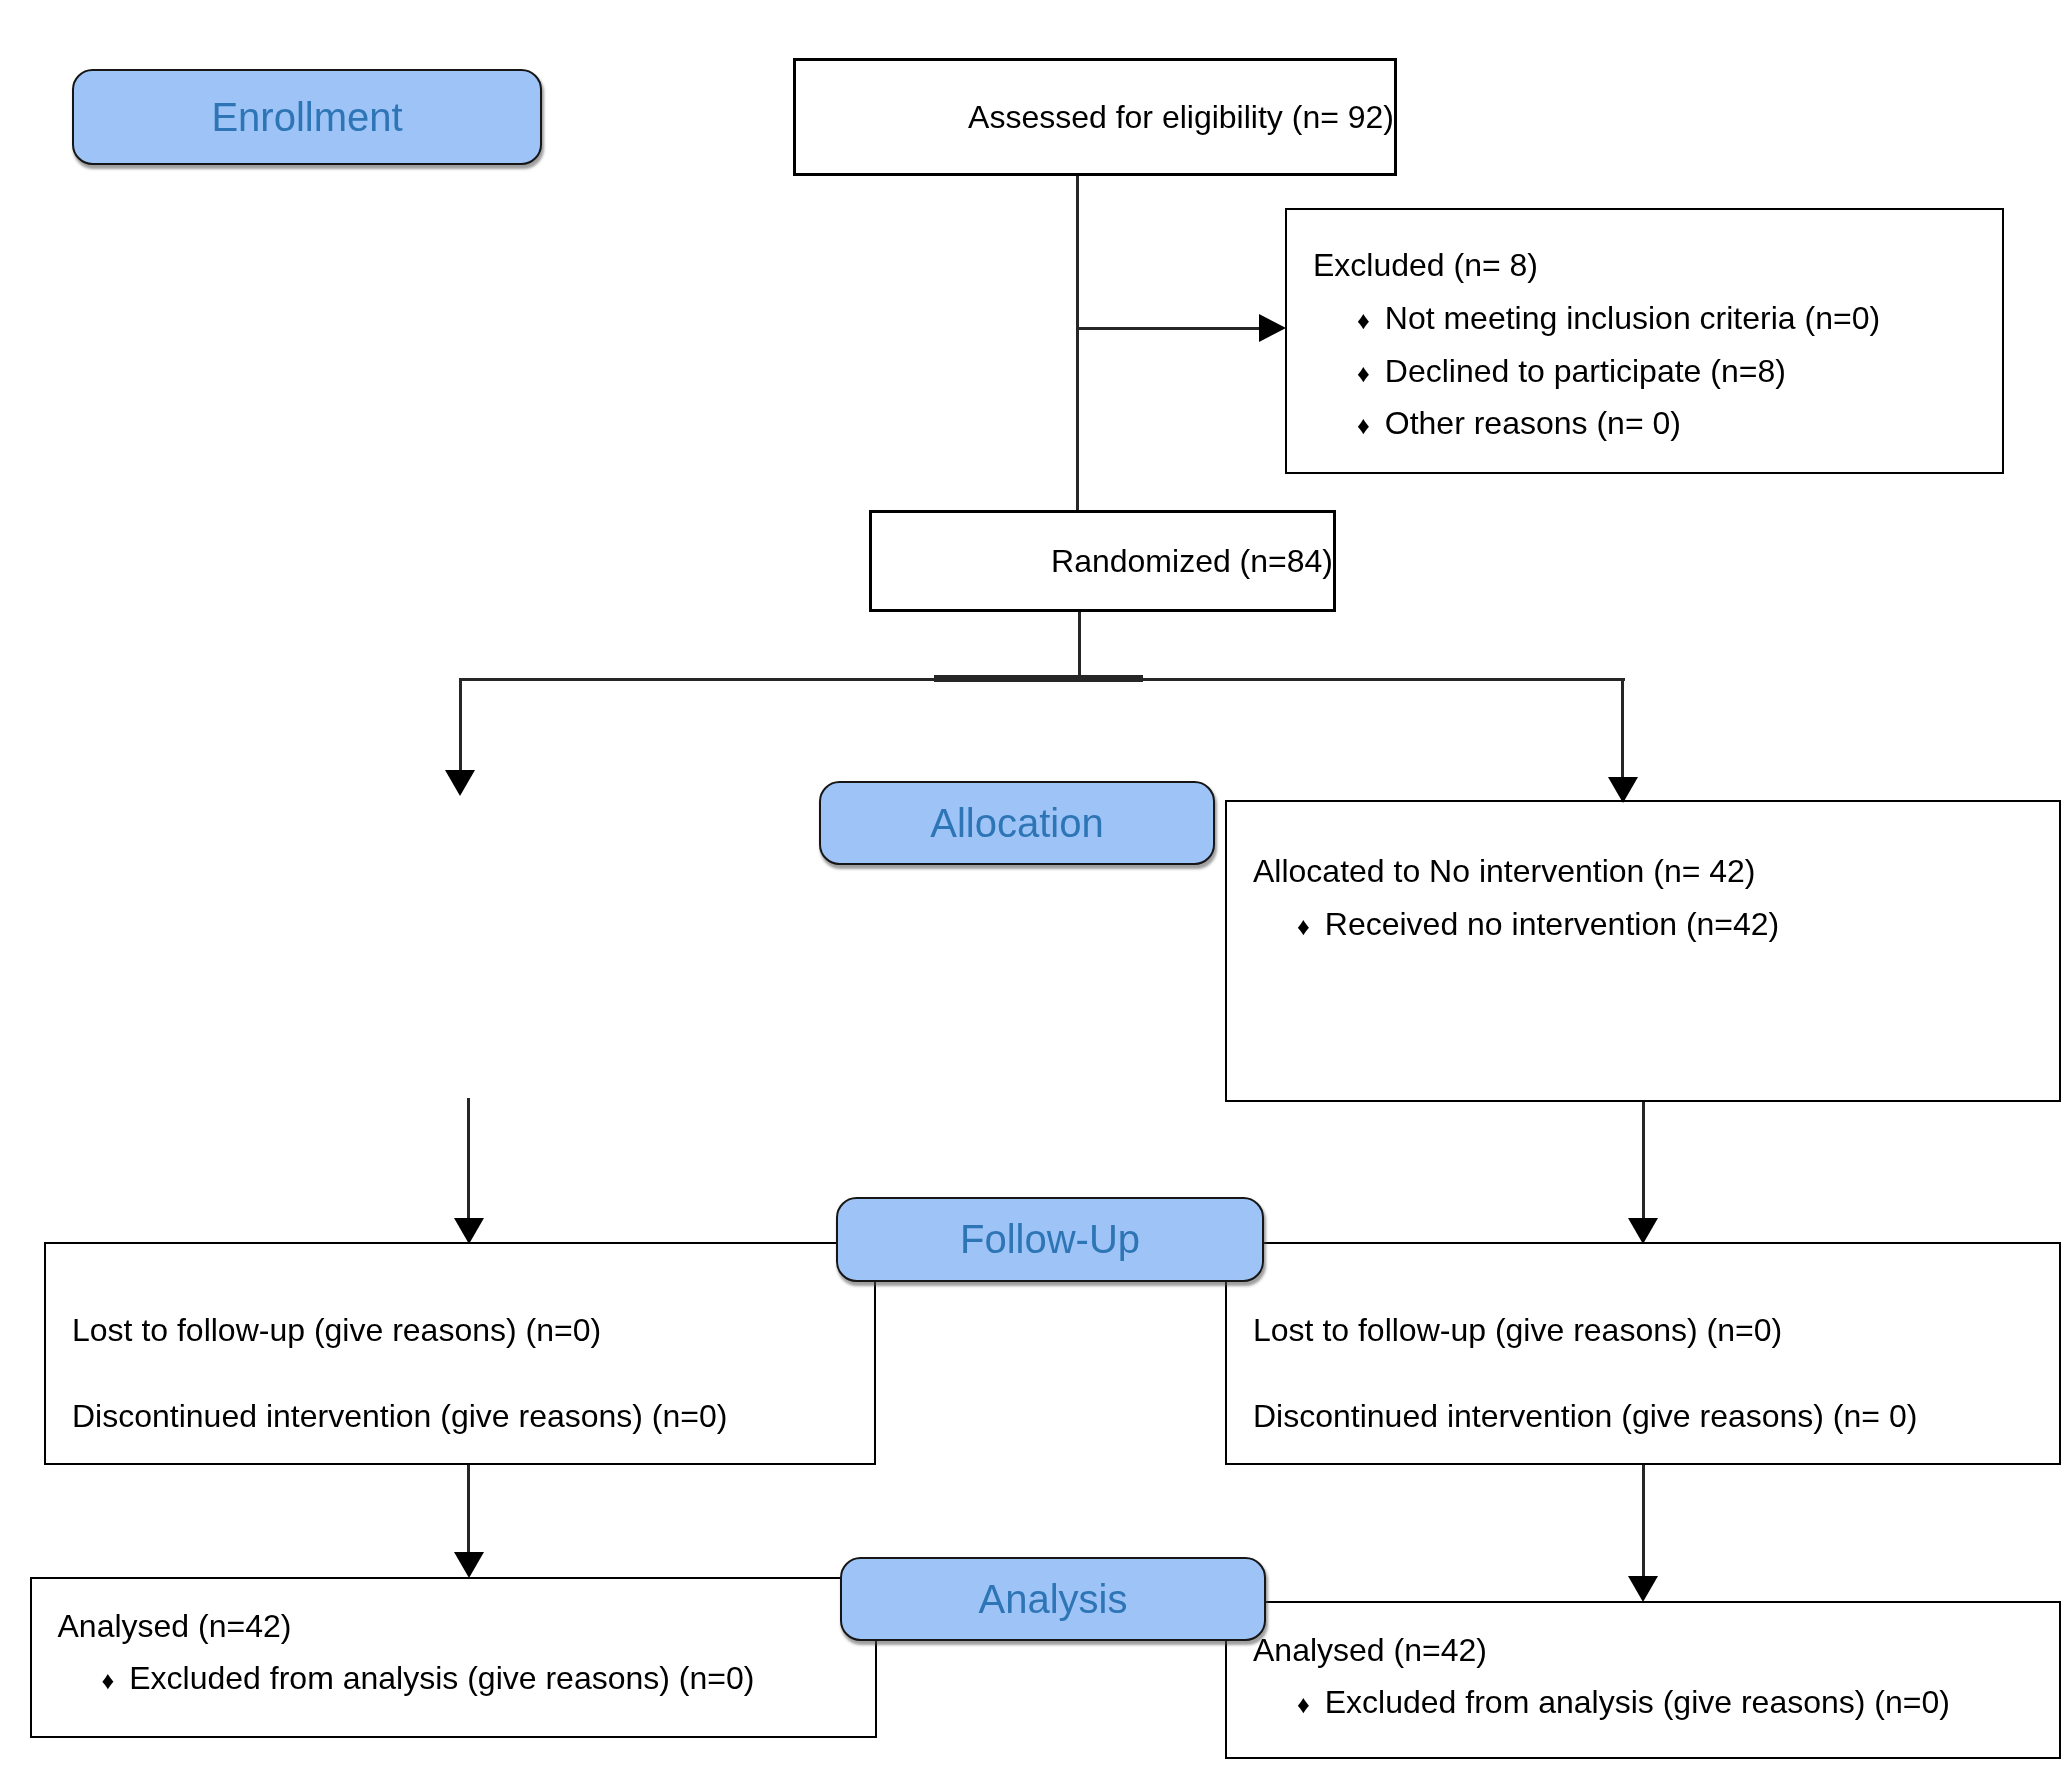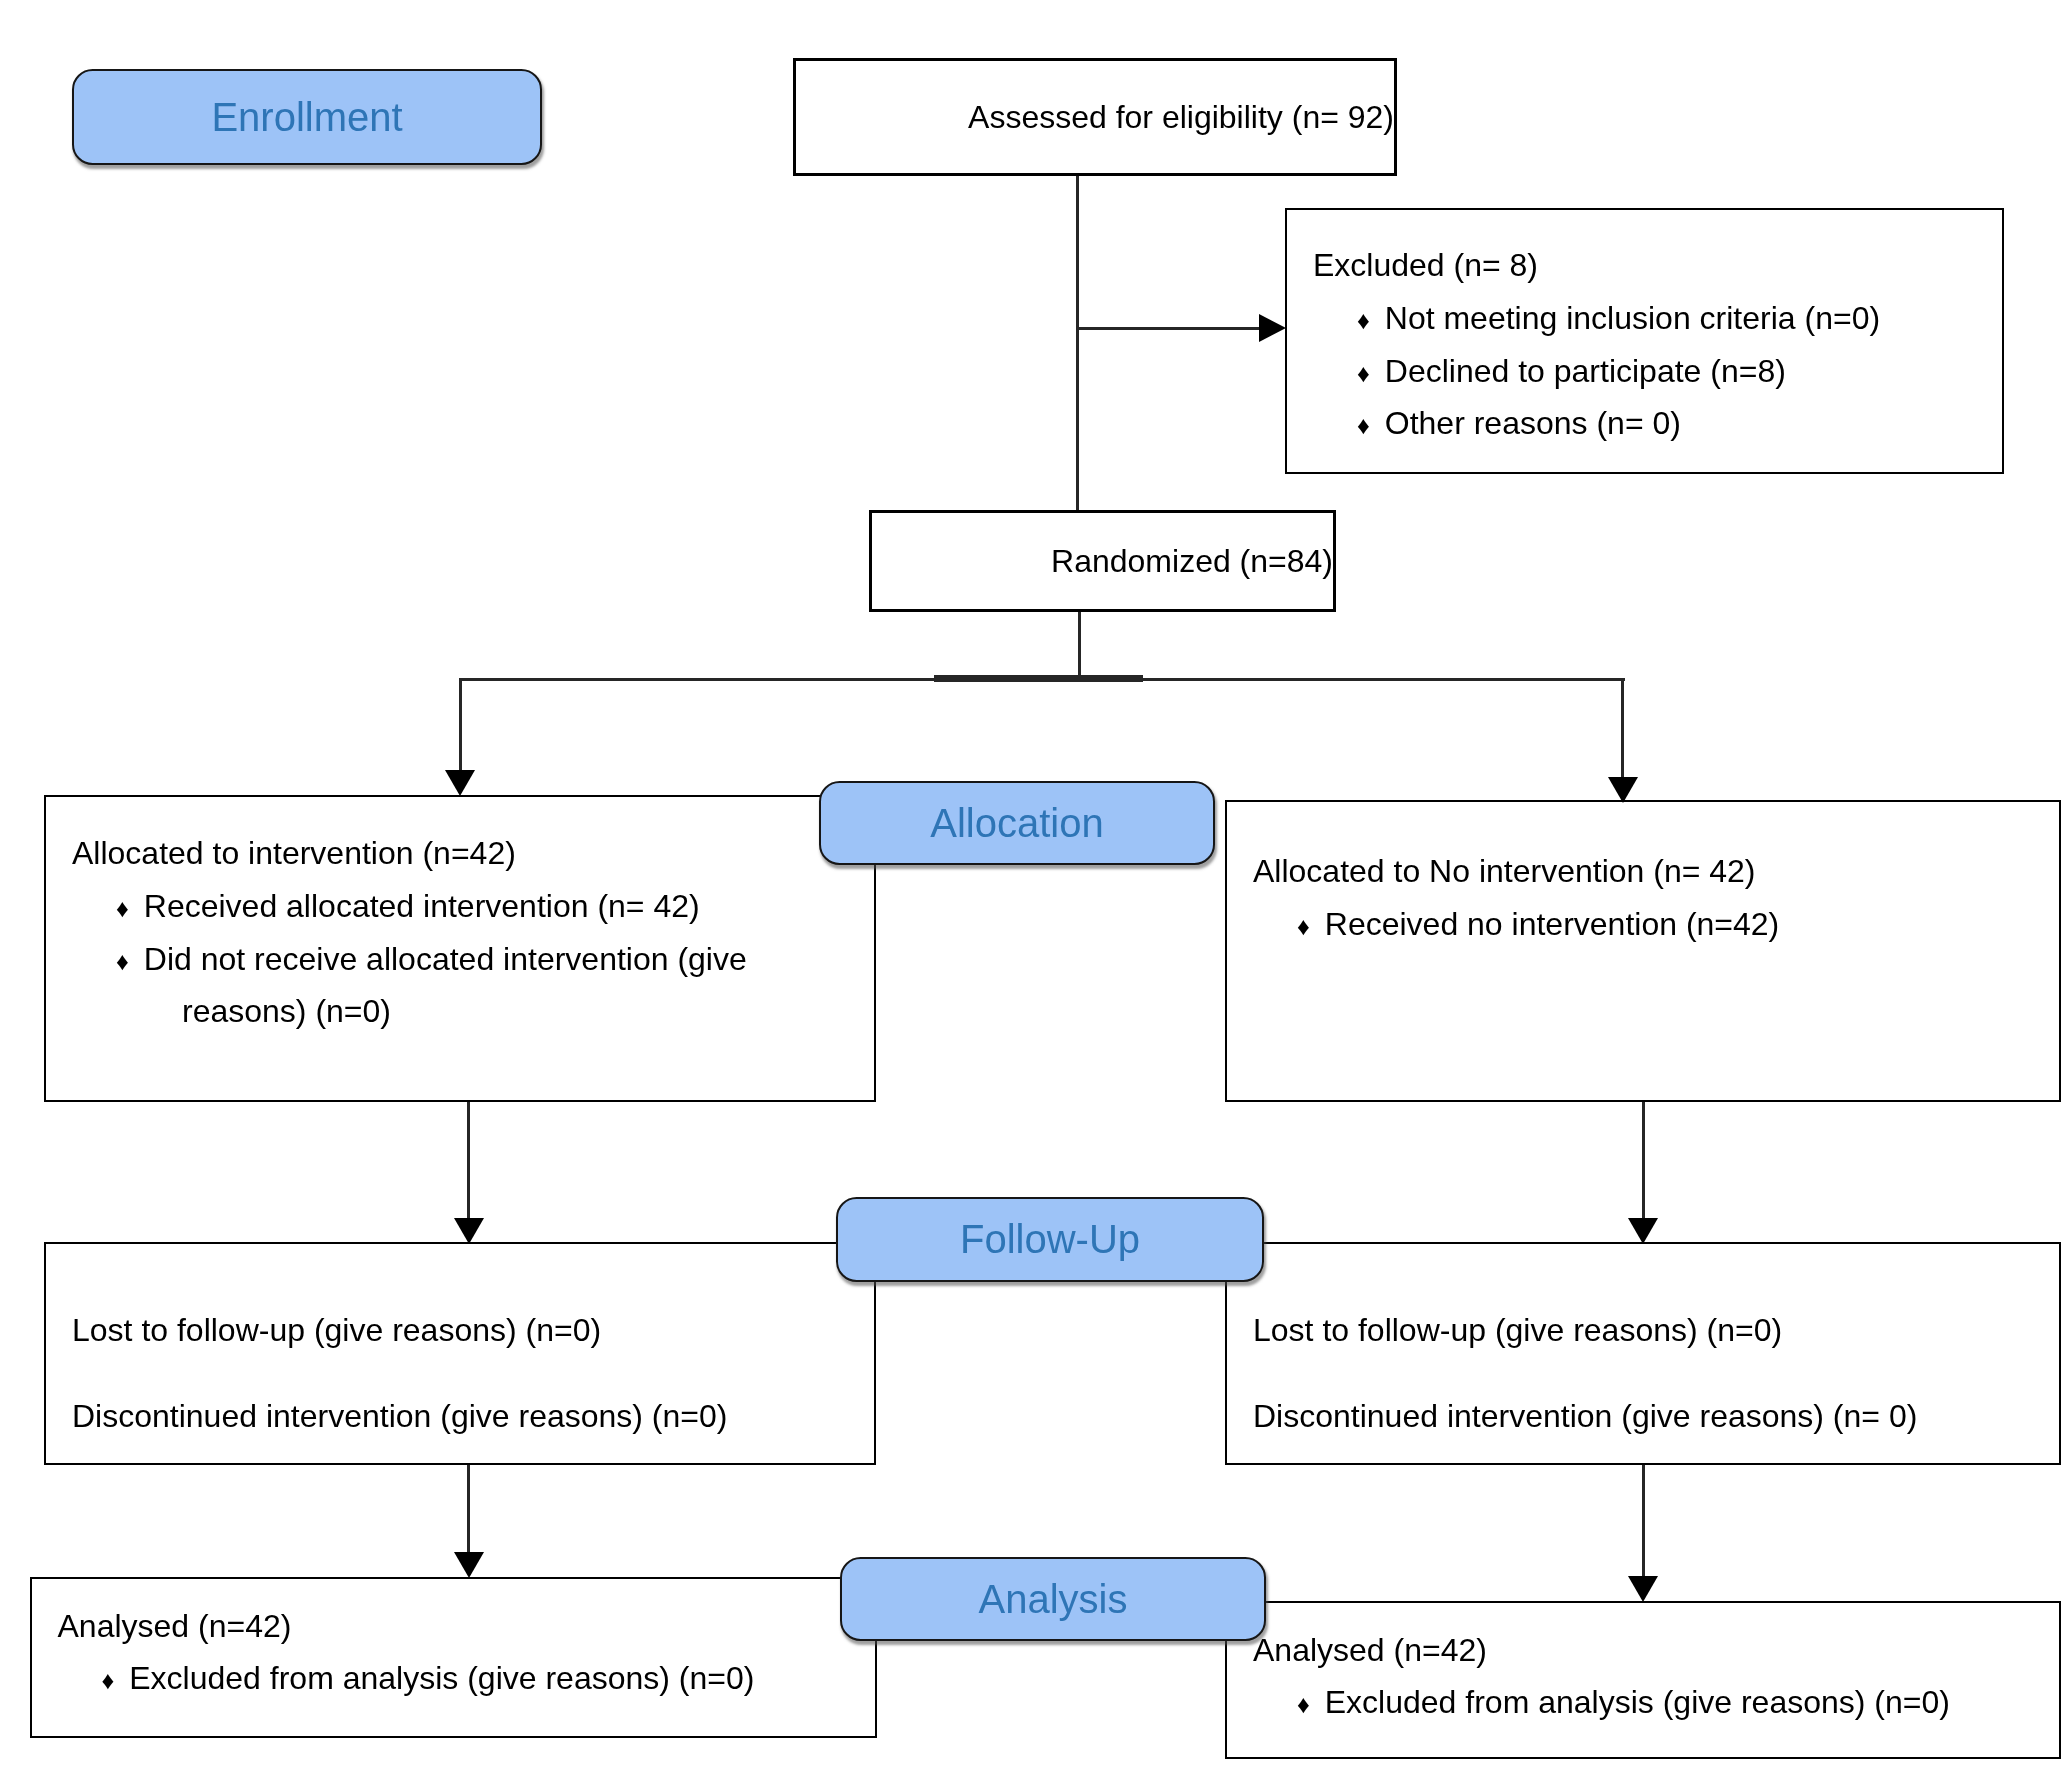--- a/index.html
+++ b/index.html
@@ -90,29 +90,20 @@
     </div>
     <div class="bullet">
       <span class="marker">♦</span><span>Other reasons (n= 0)</span>
     </div>
   </div>
 
   <div class="wbox thick centered" style="left:853px;top:510px;width:467px;height:102px;margin-left:16px;">
     <span>Randomized (n=84)</span>
   </div>
 
-  <div class="wbox pad" style="left:44px;top:795px;width:832px;height:307px;padding-top:30px;">
-    <div>Allocated to intervention (n=42)</div>
-    <div class="bullet">
-      <span class="marker">♦</span><span>Received allocated intervention (n= 42)</span>
-    </div>
-    <div class="bullet">
-      <span class="marker">♦</span><span>Did not receive allocated intervention (give reasons) (n=0)</span>
-    </div>
-  </div>
 
   <div class="wbox pad" style="left:1225px;top:800px;width:836px;height:302px;padding-top:43px;">
     <div>Allocated to No intervention (n= 42)</div>
     <div class="bullet">
       <span class="marker">♦</span><span>Received no intervention (n=42)</span>
     </div>
   </div>
 
   <div class="wbox pad" style="left:44px;top:1242px;width:832px;height:223px;padding-top:60px;">
     <div class="fu-line">Lost to follow-up (give reasons) (n=0)</div>

